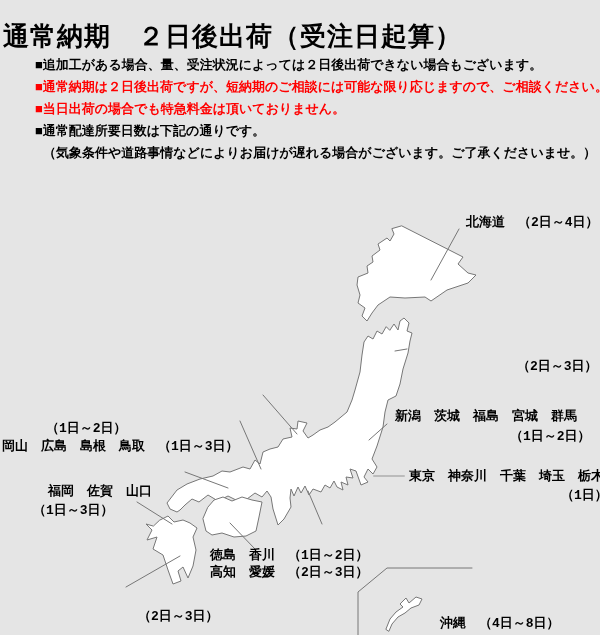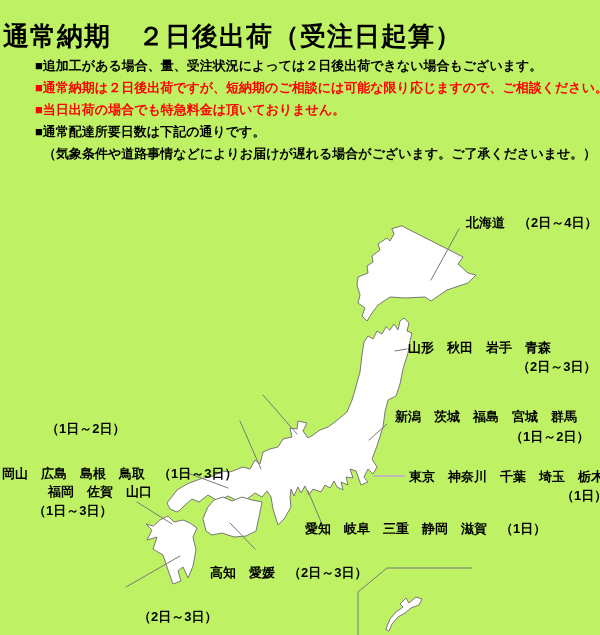--- a/index.html
+++ b/index.html
@@ -1,18 +1,18 @@
 <!DOCTYPE html>
 <html><head>
 <meta charset="utf-8">
 <style>
   html,body{margin:0;padding:0;background:#ffffff;}
   #screen{
-    position:relative;width:600px;height:635px;background:#bef264;overflow:hidden;
-    font-family:Liberation Sans, sans-serif;color:#000;
+    position:relative;width:600px;height:635px;background:#e5e5e5;overflow:hidden;
+    font-family:Liberation Mono, monospace;color:#000;
   }
   .page-title{
     position:absolute;left:3px;top:2px;font-size:26px;font-weight:bold;
     letter-spacing:1px;white-space:nowrap;
   }
   .notes{position:absolute;left:35px;top:55px;}
   .note{font-size:13px;font-weight:bold;line-height:22px;white-space:nowrap;}
   .note.indent{padding-left:8px;}
   .map-area{position:absolute;left:0;top:195px;width:475px;height:440px;}
   .map-svg{position:absolute;left:0;top:0;}
@@ -77,28 +77,28 @@
       <line x1="185" y1="472" x2="228" y2="488"></line>
       <line x1="387" y1="424" x2="369" y2="440"></line>
       <line x1="374" y1="476" x2="404" y2="476" stroke="#bbbbbb" stroke-width="2"></line>
       <line x1="137" y1="502" x2="172" y2="524"></line>
       <line x1="308" y1="491" x2="322" y2="524"></line>
       <line x1="230" y1="523" x2="255" y2="549"></line>
       <line x1="126" y1="587" x2="180" y2="556"></line>
     </svg>
 
     <div class="map-label" style="left:466px;top:20px">北海道　（2日～4日）</div>
-    <div class="map-label" style="left:408px;top:145px">山形　秋田　岩手　青森</div>
     <div class="map-label" style="left:517px;top:164px">（2日～3日）</div>
     <div class="map-label" style="left:46px;top:226px">（1日～2日）</div>
     <div class="map-label" style="left:395px;top:214px">新潟　茨城　福島　宮城　群馬</div>
     <div class="map-label" style="left:510px;top:234px">（1日～2日）</div>
-    <div class="map-label" style="left:2px;top:271px">岡山　広島　島根　鳥取　（1日～3日）</div>
+    <div class="map-label" style="left:2px;top:244px">岡山　広島　島根　鳥取　（1日～3日）</div>
     <div class="map-label" style="left:409px;top:274px">東京　神奈川　千葉　埼玉　栃木</div>
     <div class="map-label" style="left:561px;top:293px">（1日）</div>
     <div class="map-label" style="left:48px;top:289px">福岡　佐賀　山口</div>
     <div class="map-label" style="left:33px;top:308px">（1日～3日）</div>
-    <div class="map-label" style="left:305px;top:326px">愛知　岐阜　三重　静岡　滋賀　（1日）</div>
+    <div class="map-label" style="left:210px;top:353px">徳島　香川　（1日～2日）</div>
     <div class="map-label" style="left:210px;top:370px">高知　愛媛　（2日～3日）</div>
     <div class="map-label" style="left:138px;top:414px">（2日～3日）</div>
+    <div class="map-label" style="left:440px;top:421px">沖縄　（4日～8日）</div>
   </div>
 
 </div>
 
 </body></html>

